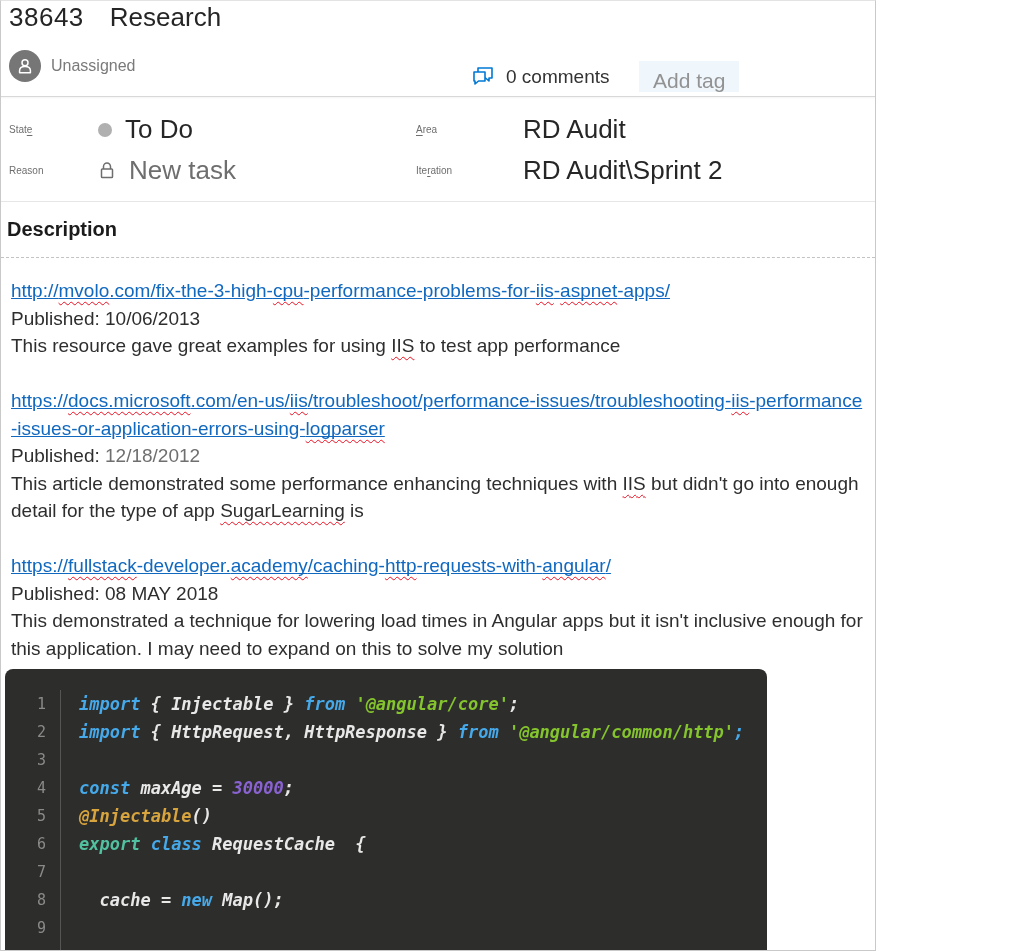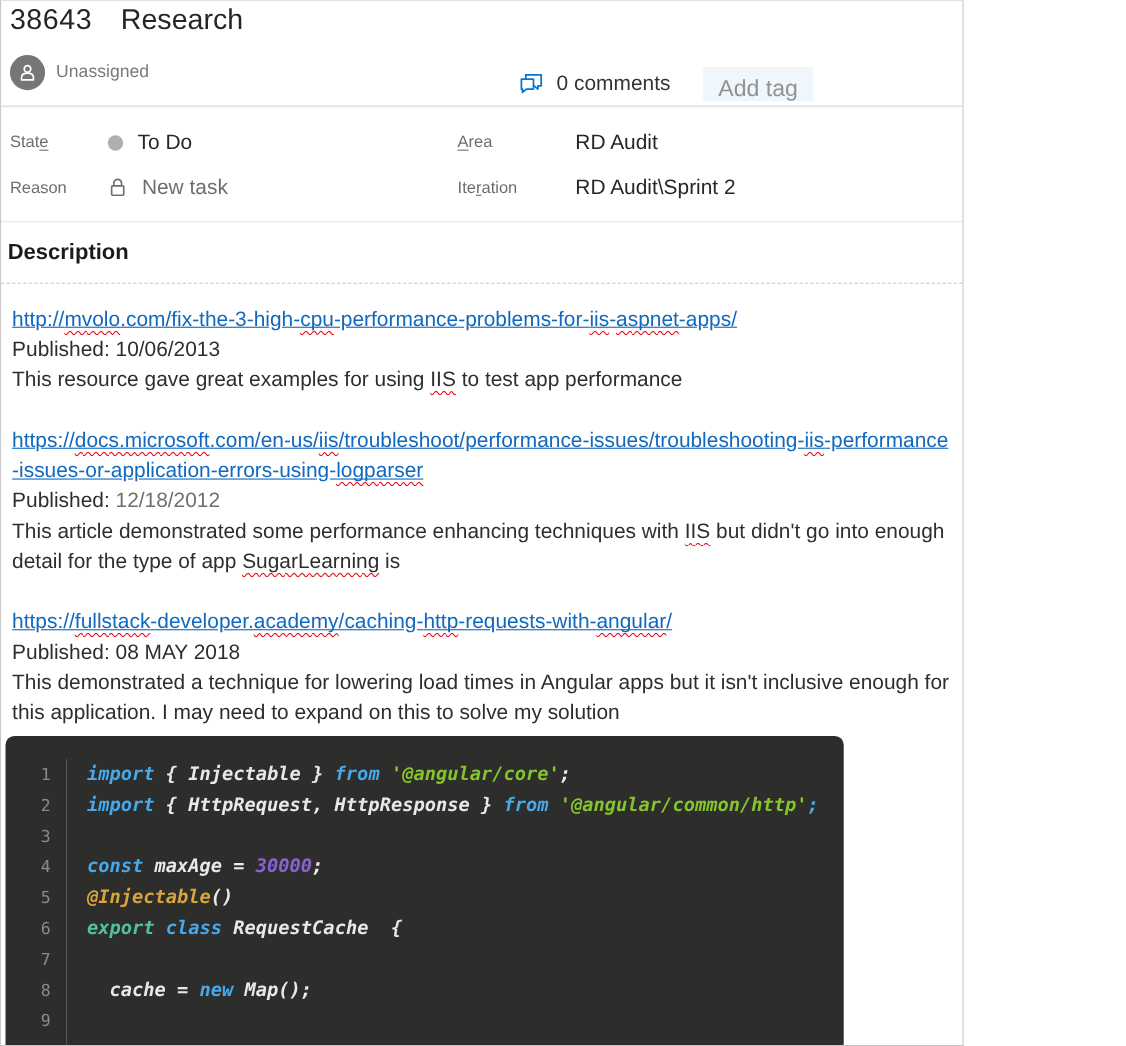--- a/index.html
+++ b/index.html
@@ -25,24 +25,24 @@
     position: absolute; left: 630px; top: 3px; border: none; cursor: pointer;
     background: #eff6fc; color: #929292; font-size: 21px; font-family: "Liberation Sans", sans-serif;
     padding: 8px 14px; height: 31px; margin-top: 12px;
   }
   .divider-1 { border-bottom: 1px solid #d8d8d8; box-shadow: 0 1px 2px rgba(0,0,0,.07); }
   
   .fields { display: flex; padding: 12px 0 10px; border-bottom: 1px solid #e6e6e6; }
   .fcol-left { width: 415px; padding-left: 8px; }
   .fcol-right { flex: 1; }
   .field-row { display: flex; align-items: center; height: 41px; }
-  .f-label { font-size: 15px; color: #6e6e6e; }
+  .f-label { font-size: 10px; color: #6e6e6e; }
   .fcol-left .f-label { width: 89px; }
   .fcol-right .f-label { width: 107px; }
-  .f-value { display: flex; align-items: center; gap: 13px; font-size: 19px; color: #262626; }
+  .f-value { display: flex; align-items: center; gap: 13px; font-size: 26px; color: #262626; }
   .f-value.muted { color: #6e6e6e; }
   .state-dot { width: 14px; height: 14px; border-radius: 50%; background: #b0b0b0; }
   .ukey { text-decoration: underline; text-underline-offset: 2px; }
   
   .desc-heading { margin: 16px 0 0 6px; font-size: 20px; font-weight: bold; color: #1b1b1b; }
   .desc-body {
     margin: 16px 0 0 0; border-top: 1px dashed #c3c3c3;
     padding: 19px 8px 0 10px; font-size: 19px; line-height: 27.5px; color: #2e2e2e;
   }
   .para { min-height: 27.5px; }

